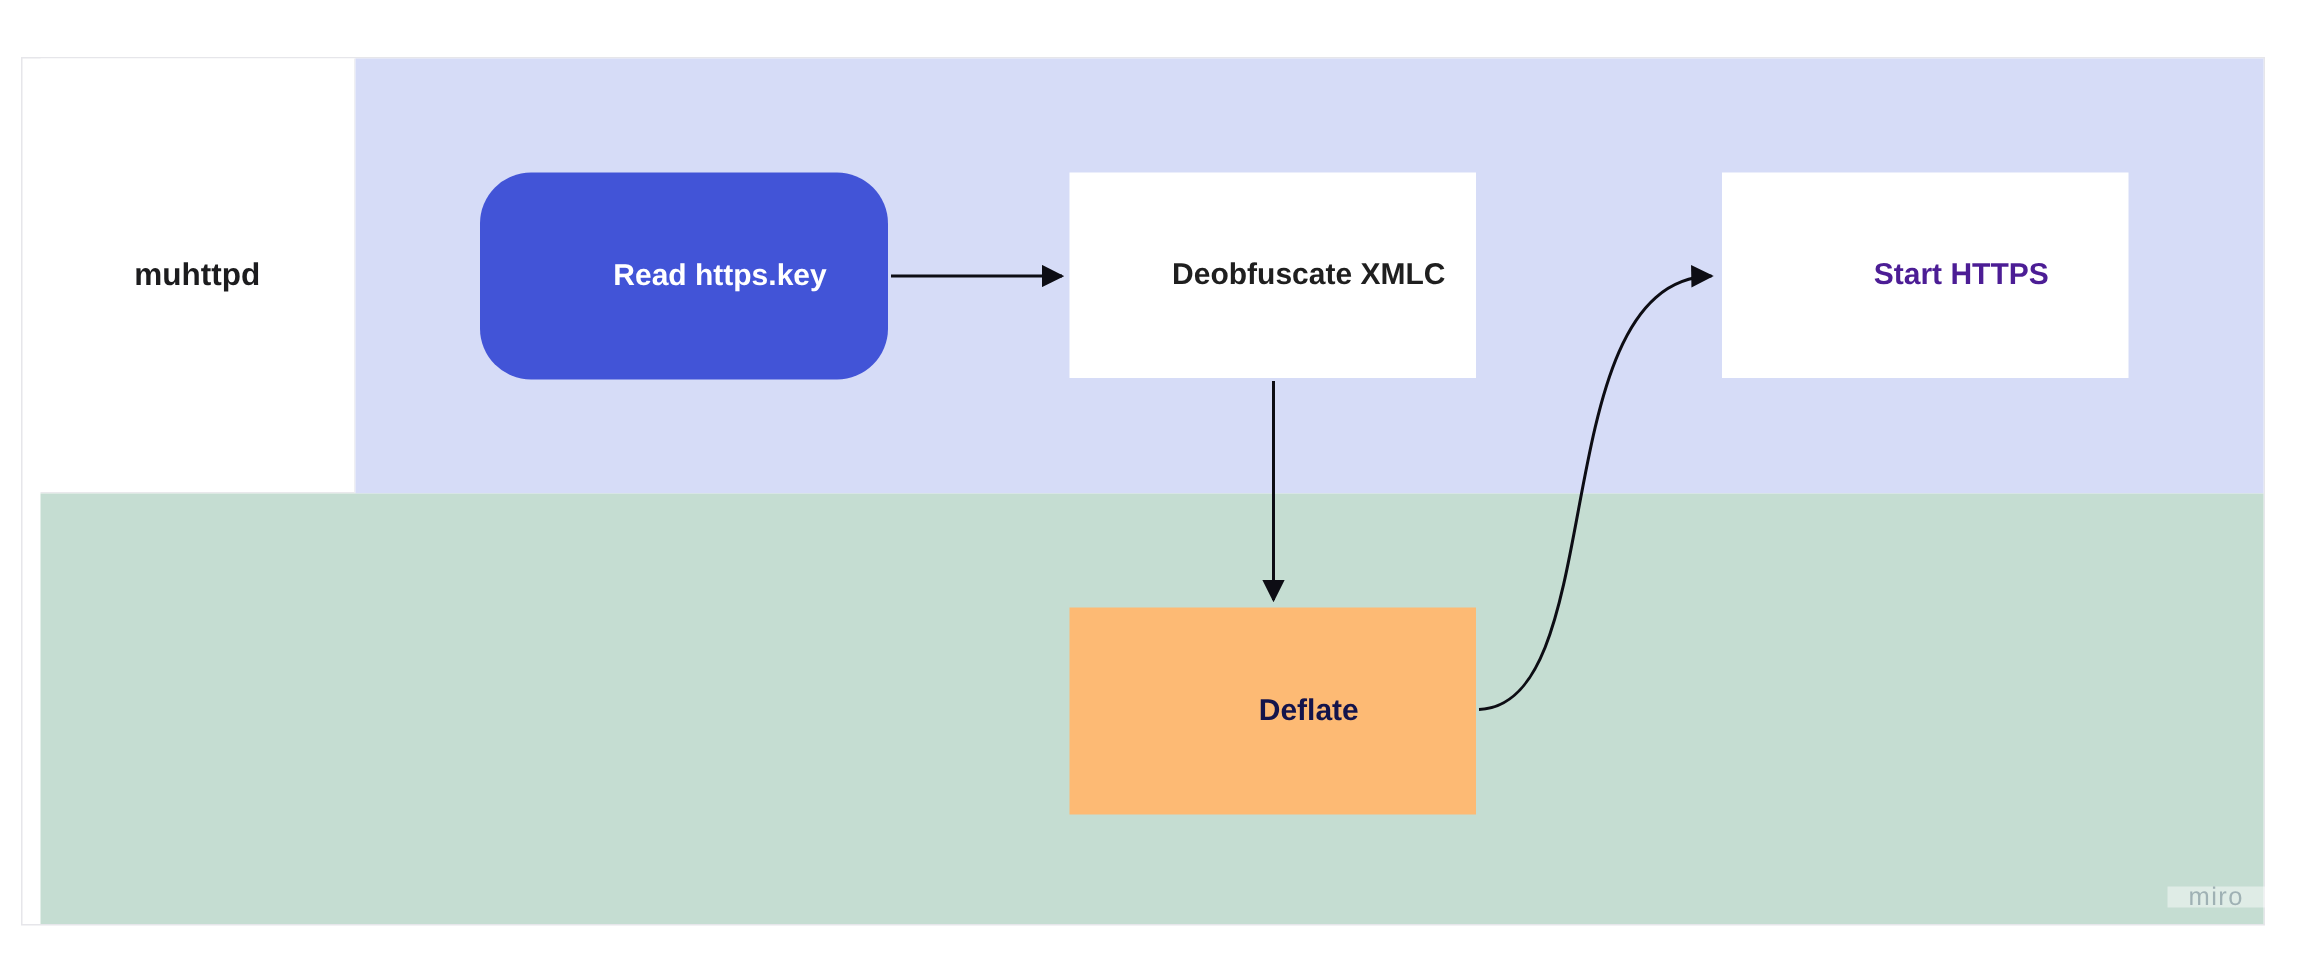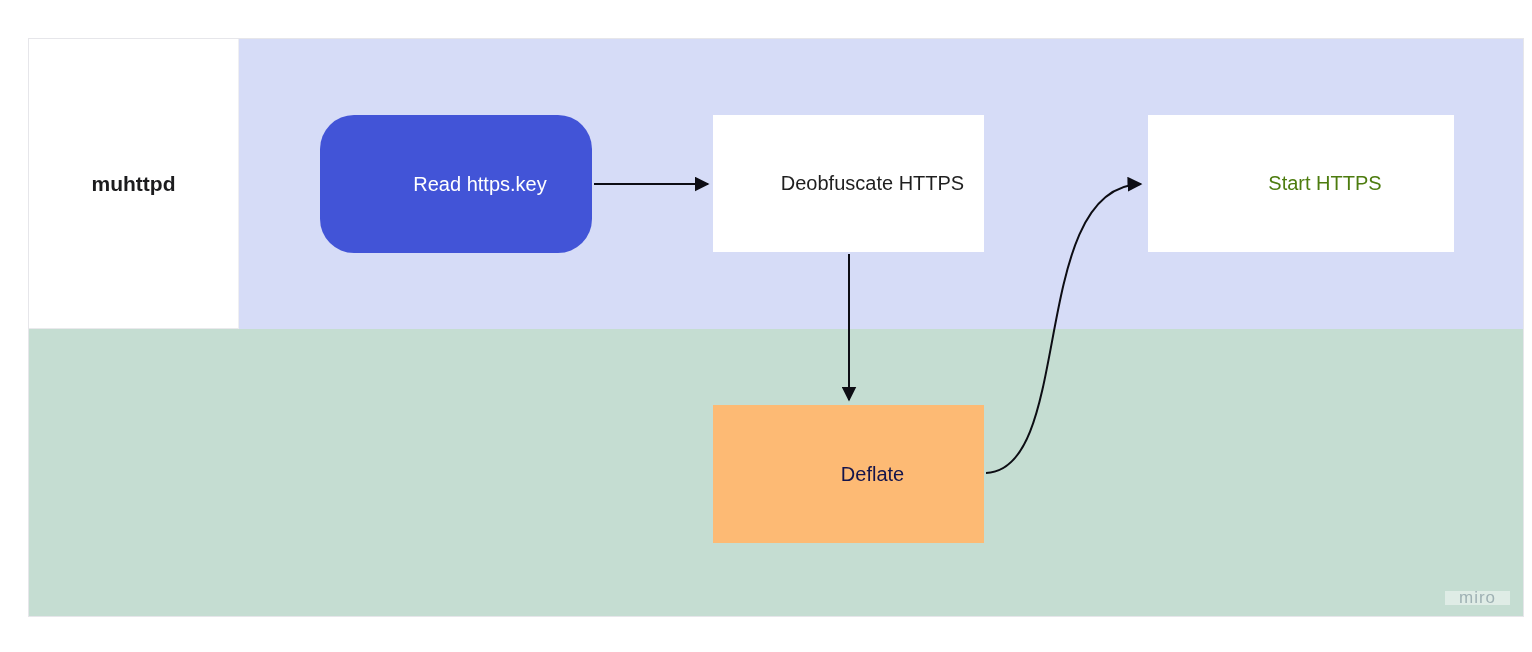--- a/index.html
+++ b/index.html
@@ -5,25 +5,26 @@
   * { margin: 0; padding: 0; box-sizing: border-box; }
   html, body {
     width: 1532px; height: 652px;
     background: #ffffff;
     font-family: "Liberation Sans", sans-serif;
     position: relative;
     overflow: hidden;
   }
   .diagram {
     position: absolute;
-    left: 28px; top: 38px;
+    left: 14px; top: 38px;
     width: 1496px; height: 579px;
     border: 1px solid #e6e6ea;
     display: flex;
     flex-direction: column;
+    padding-left: 12px;
   }
   .lane { display: flex; width: 100%; }
   .lane-muhttpd { height: 291px; }
   .lane-bin-gzip { height: 288px; }
   .lane-header {
     width: 210px;
     flex: 0 0 210px;
     background: #ffffff;
     display: flex;
     align-items: center;
@@ -39,36 +40,36 @@
   .lane-body { flex: 1; position: relative; }
   .lane-muhttpd .lane-body { background: #d6dcf7; }
   .lane-bin-gzip .lane-body { background: #c5ddd2; }
 
   .node {
     position: absolute;
     display: flex;
     align-items: center;
     justify-content: center;
     font-size: 20px;
-    font-weight: 400;
+    font-weight: 700;
     text-align: right;
     z-index: 2;
     padding-left: 48px;
   }
   .node-read-https-key {
     left: 320px; top: 115px; width: 272px; height: 138px;
     background: #4254d7; color: #ffffff; border-radius: 34px;
   }
   .node-deobfuscate-xmlc {
     left: 713px; top: 115px; width: 271px; height: 137px;
     background: #ffffff; color: #1f1f1f;
   }
   .node-start-https {
-    left: 1148px; top: 115px; width: 306px; height: 137px;
-    background: #ffffff; color: #4d7c0f;
+    left: 1148px; top: 115px; width: 271px; height: 137px;
+    background: #ffffff; color: #4c1d95;
   }
   .node-deflate {
     left: 713px; top: 405px; width: 271px; height: 138px;
     background: #fdba74; color: #14144b;
   }
 
   svg.edges {
     position: absolute;
     left: 0; top: 0;
     width: 1532px; height: 652px;
@@ -110,21 +111,21 @@
     <div class="lane-body"></div>
   </div>
 
 </div>
 
 <div class="node node-read-https-key">
   <span>Read https.key</span>
 </div>
 
 <div class="node node-deobfuscate-xmlc">
-  <span>Deobfuscate HTTPS</span>
+  <span>Deobfuscate XMLC</span>
 </div>
 
 <div class="node node-start-https">
   <span>Start HTTPS</span>
 </div>
 
 <div class="node node-deflate">
   <span>Deflate</span>
 </div>
 

